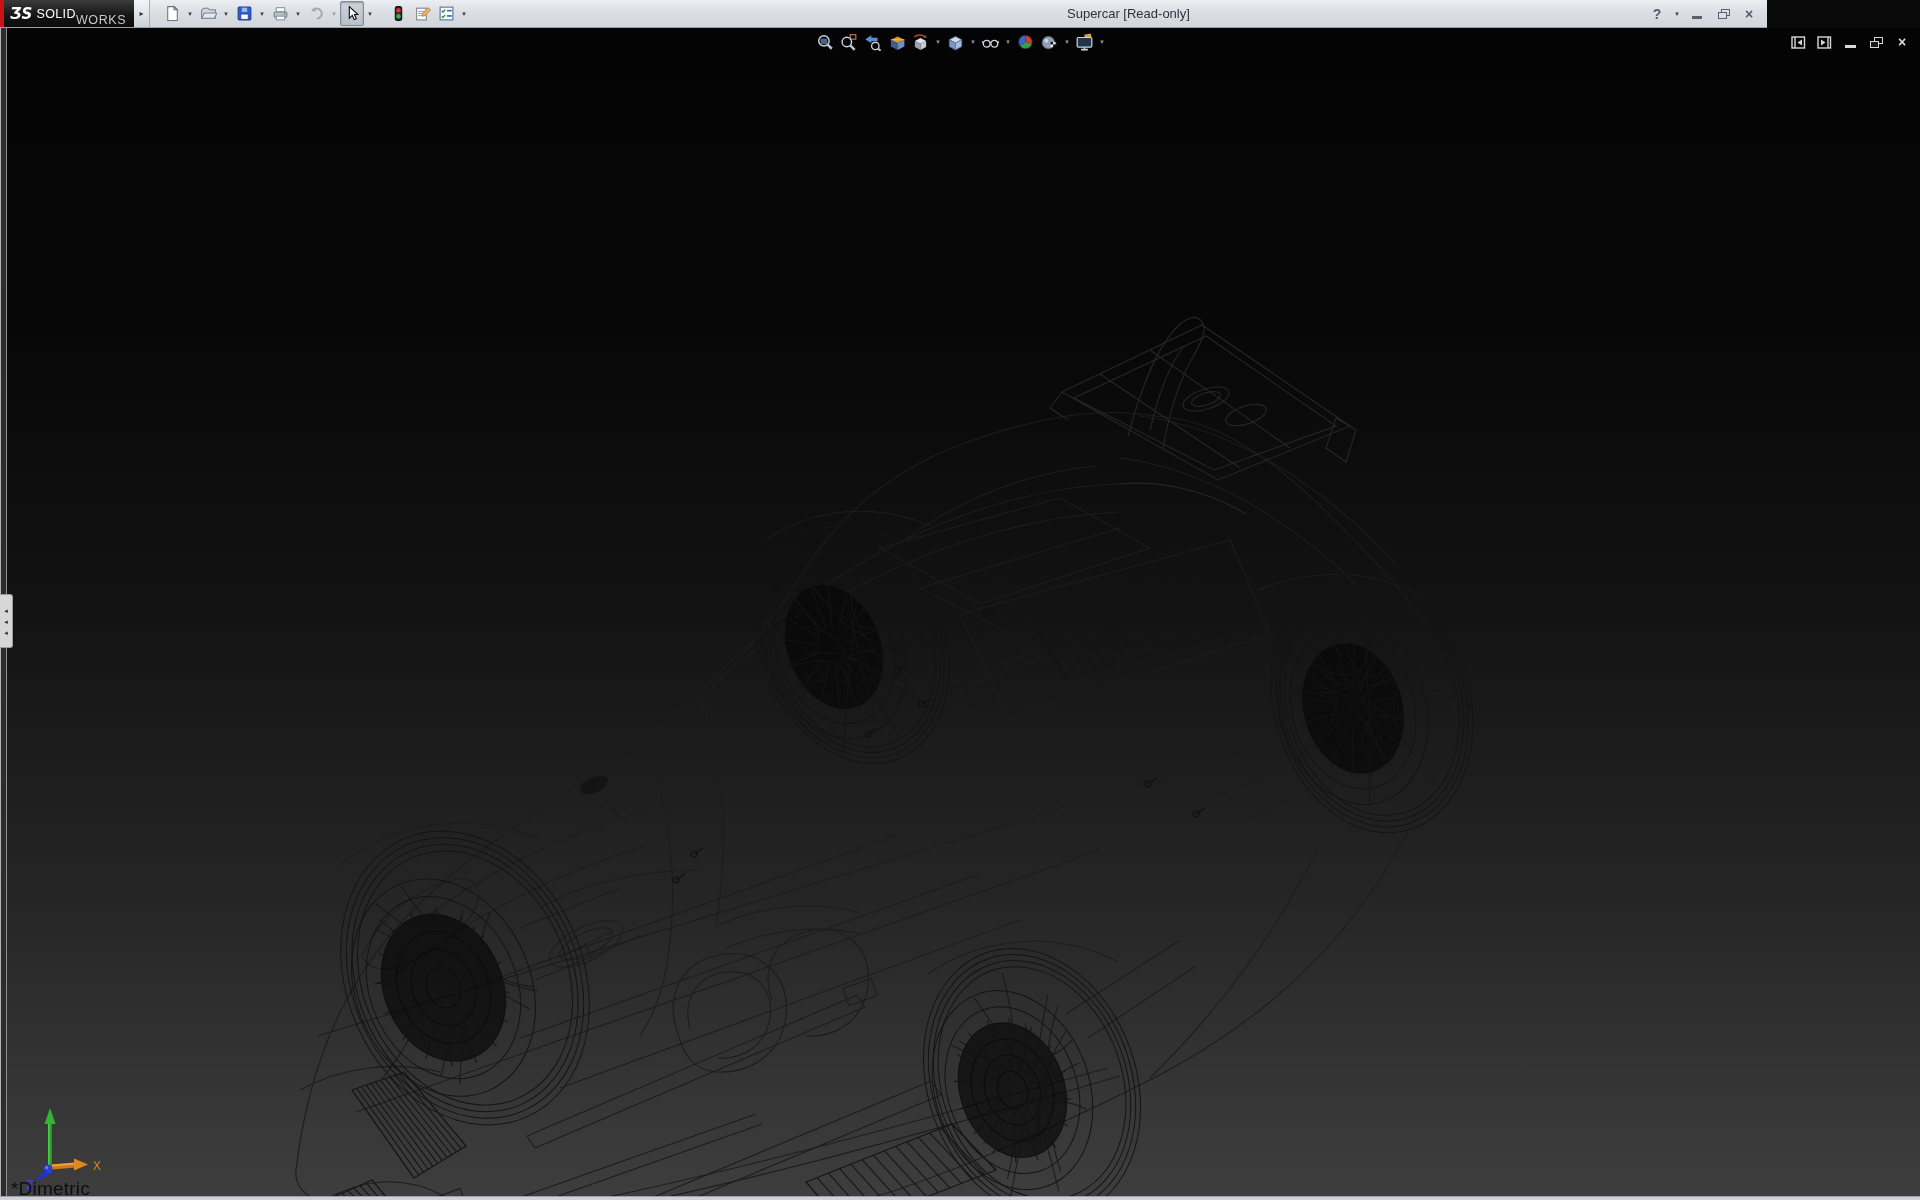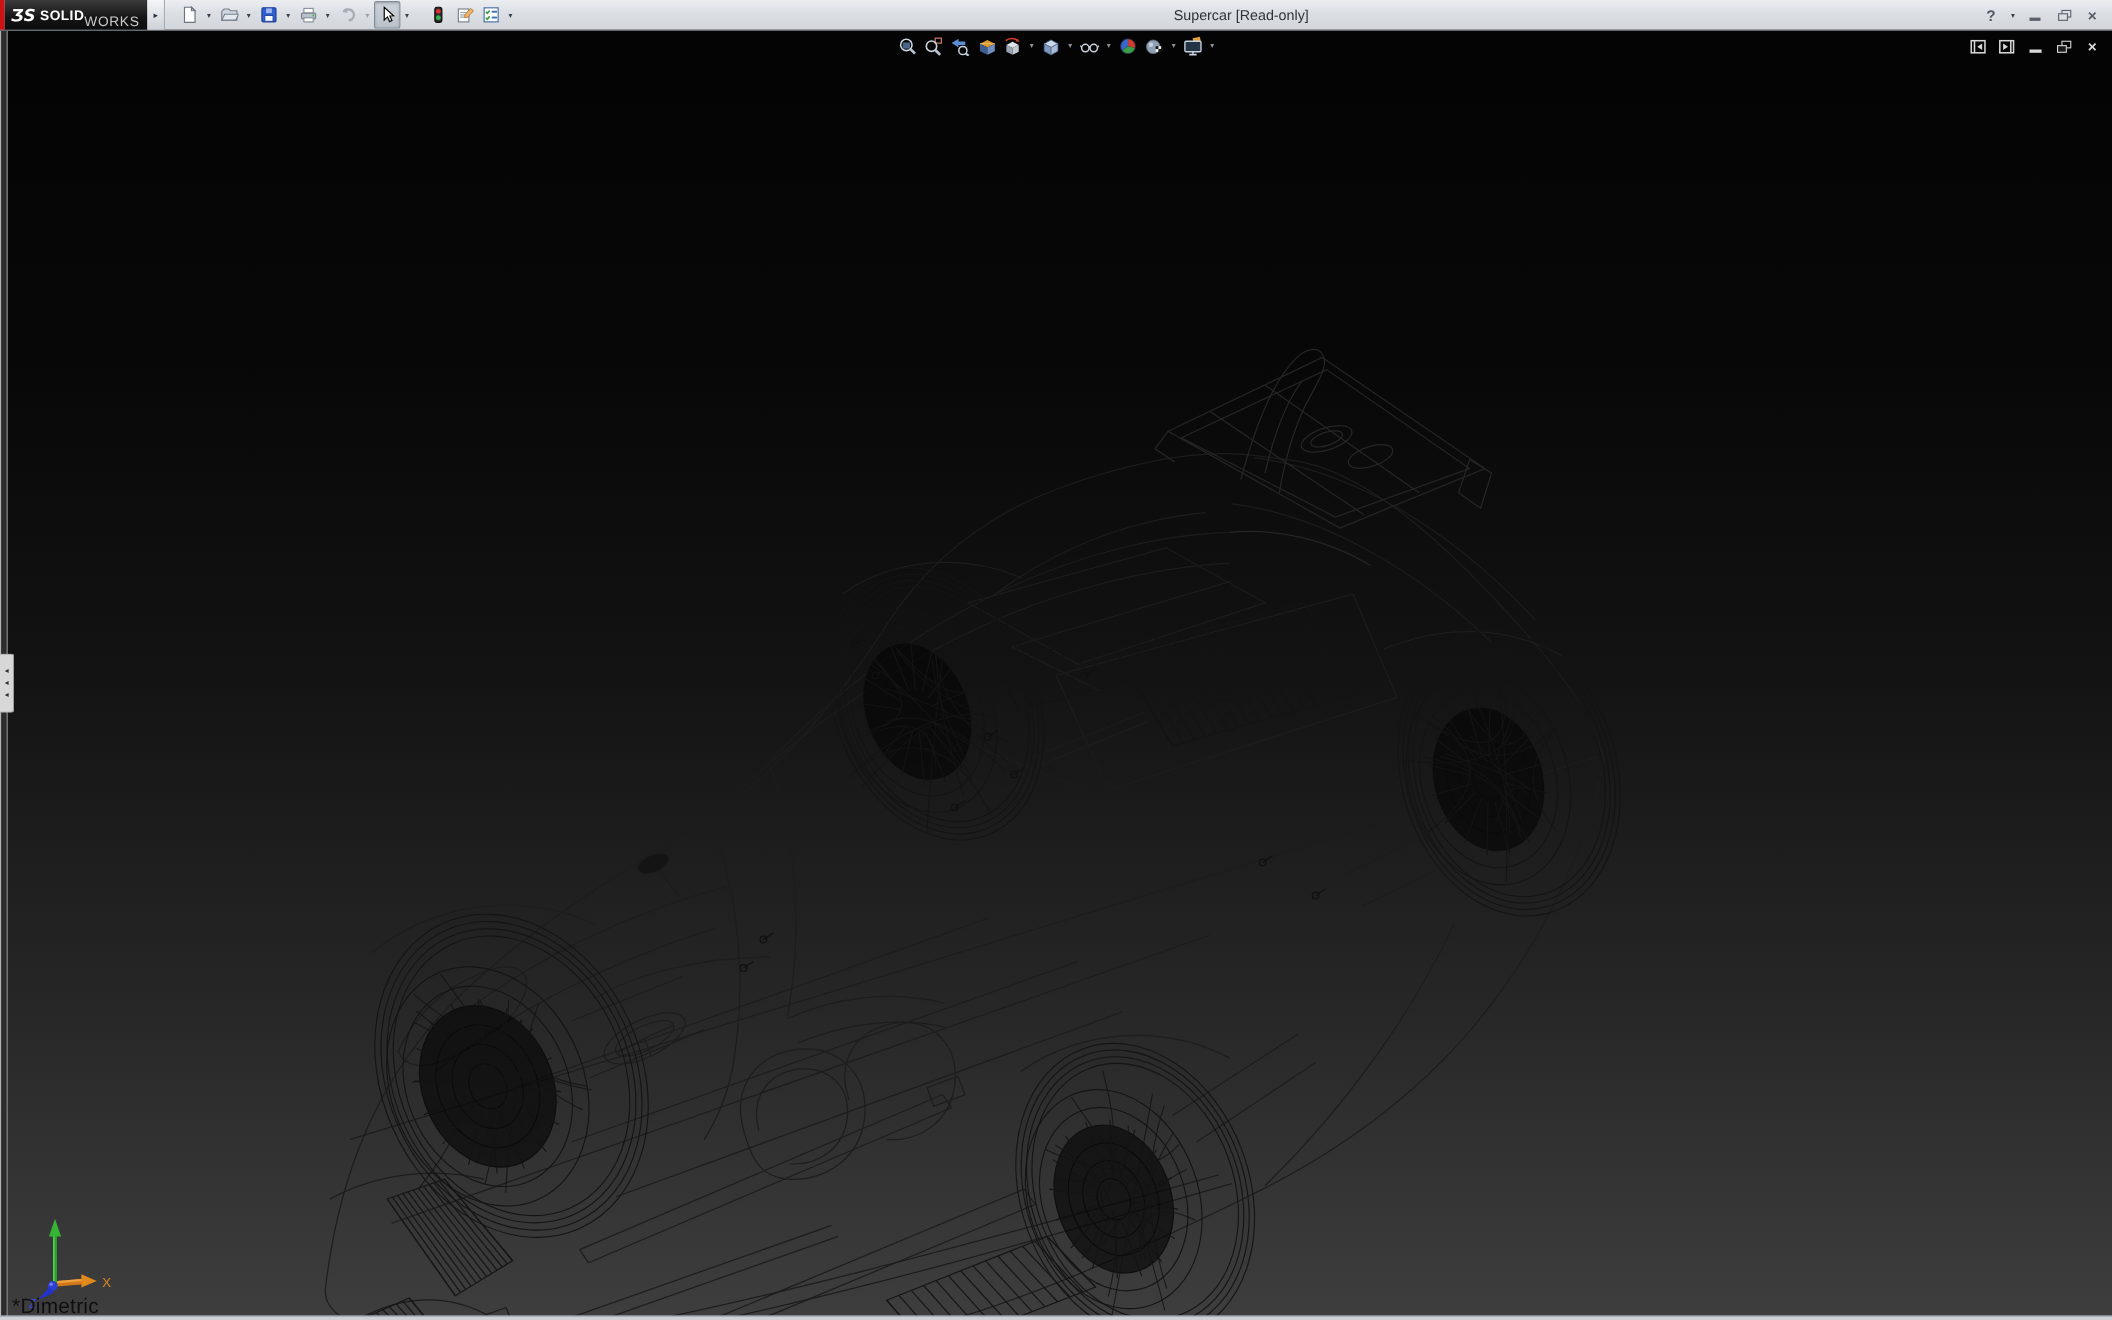--- a/index.html
+++ b/index.html
@@ -1,25 +1,25 @@
 <!DOCTYPE html>
 <html><head>
 <meta charset="utf-8">
 <style>
   html,body{margin:0;padding:0;width:1920px;height:1200px;overflow:hidden;
     font-family:"Liberation Sans",sans-serif;background:#0a0a0a;}
   
-  #titlebar{position:absolute;left:0;top:0;width:1920px;height:27px;
+  #titlebar{position:absolute;left:0;top:0;width:1767px;height:27px;
     background:linear-gradient(180deg,#eceef1 0%,#dbdfe4 45%,#d2d6db 100%);
     border-bottom:1px solid #99a0a9;}
   #logo{position:absolute;left:0;top:0;width:134px;height:27px;
     background:linear-gradient(180deg,#3b3b3b,#141414 60%,#0c0c0c);
     border-left:4px solid #cc1212;display:flex;align-items:center;box-sizing:border-box;padding-left:6px;}
   #logo .glyph{font-family:"DejaVu Sans",sans-serif;font-style:italic;font-weight:bold;color:#fff;font-size:15px;margin-right:4px;}
-  #logo .b{color:#ffffff;font-weight:bold;font-size:12.5px;letter-spacing:.4px;}
+  #logo .b{color:#ffffff;font-weight:normal;font-size:12.5px;letter-spacing:.4px;}
   #logo .l{color:#c9c9c9;font-weight:normal;font-size:12.5px;letter-spacing:.6px;margin-top:12px;}
   #menu-expand{position:absolute;left:134px;top:0;width:15px;height:27px;
     background:linear-gradient(180deg,#f4f5f7,#cdd2d8);border-right:1px solid #a7adb5;
     display:flex;align-items:center;justify-content:center;font-size:8px;color:#2d3138;cursor:default;}
   #main-toolbar{position:absolute;left:160px;top:0;height:27px;display:flex;align-items:center;}
   .tbtn{width:22px;height:23px;display:flex;align-items:center;justify-content:center;border:1px solid transparent;border-radius:2px;}
   .tbtn.active{background:linear-gradient(180deg,#cdd3da,#b9c1ca);border:1px solid #82ülke8c98;border:1px solid #828c98;box-shadow:inset 0 1px 2px rgba(0,0,0,.25);}
   .caret{width:12px;height:23px;display:flex;align-items:center;justify-content:center;font-size:7px;color:#3a4048;}
   .caret.dim{color:#9aa1ab;}
   .tgap{width:10px;}

